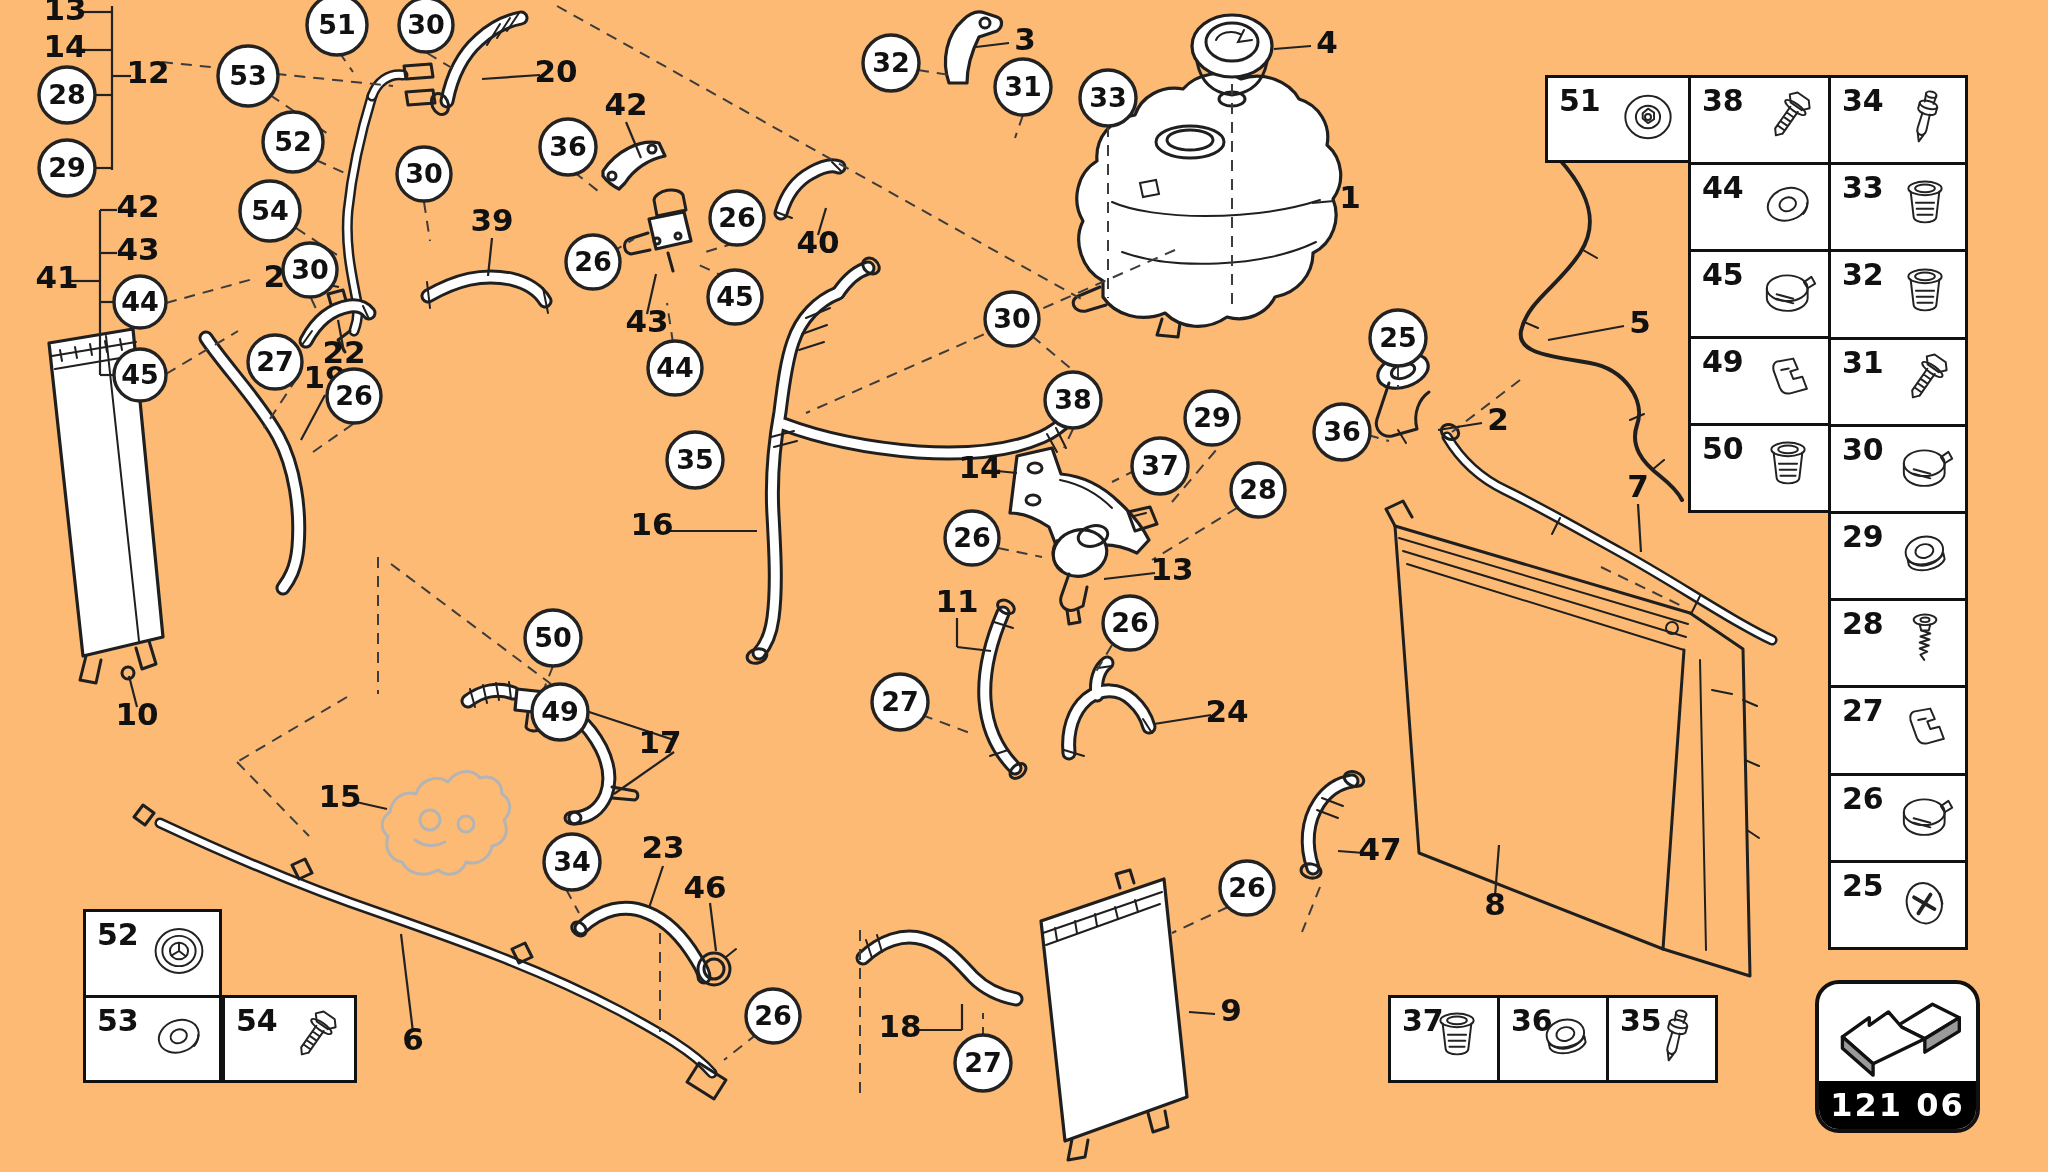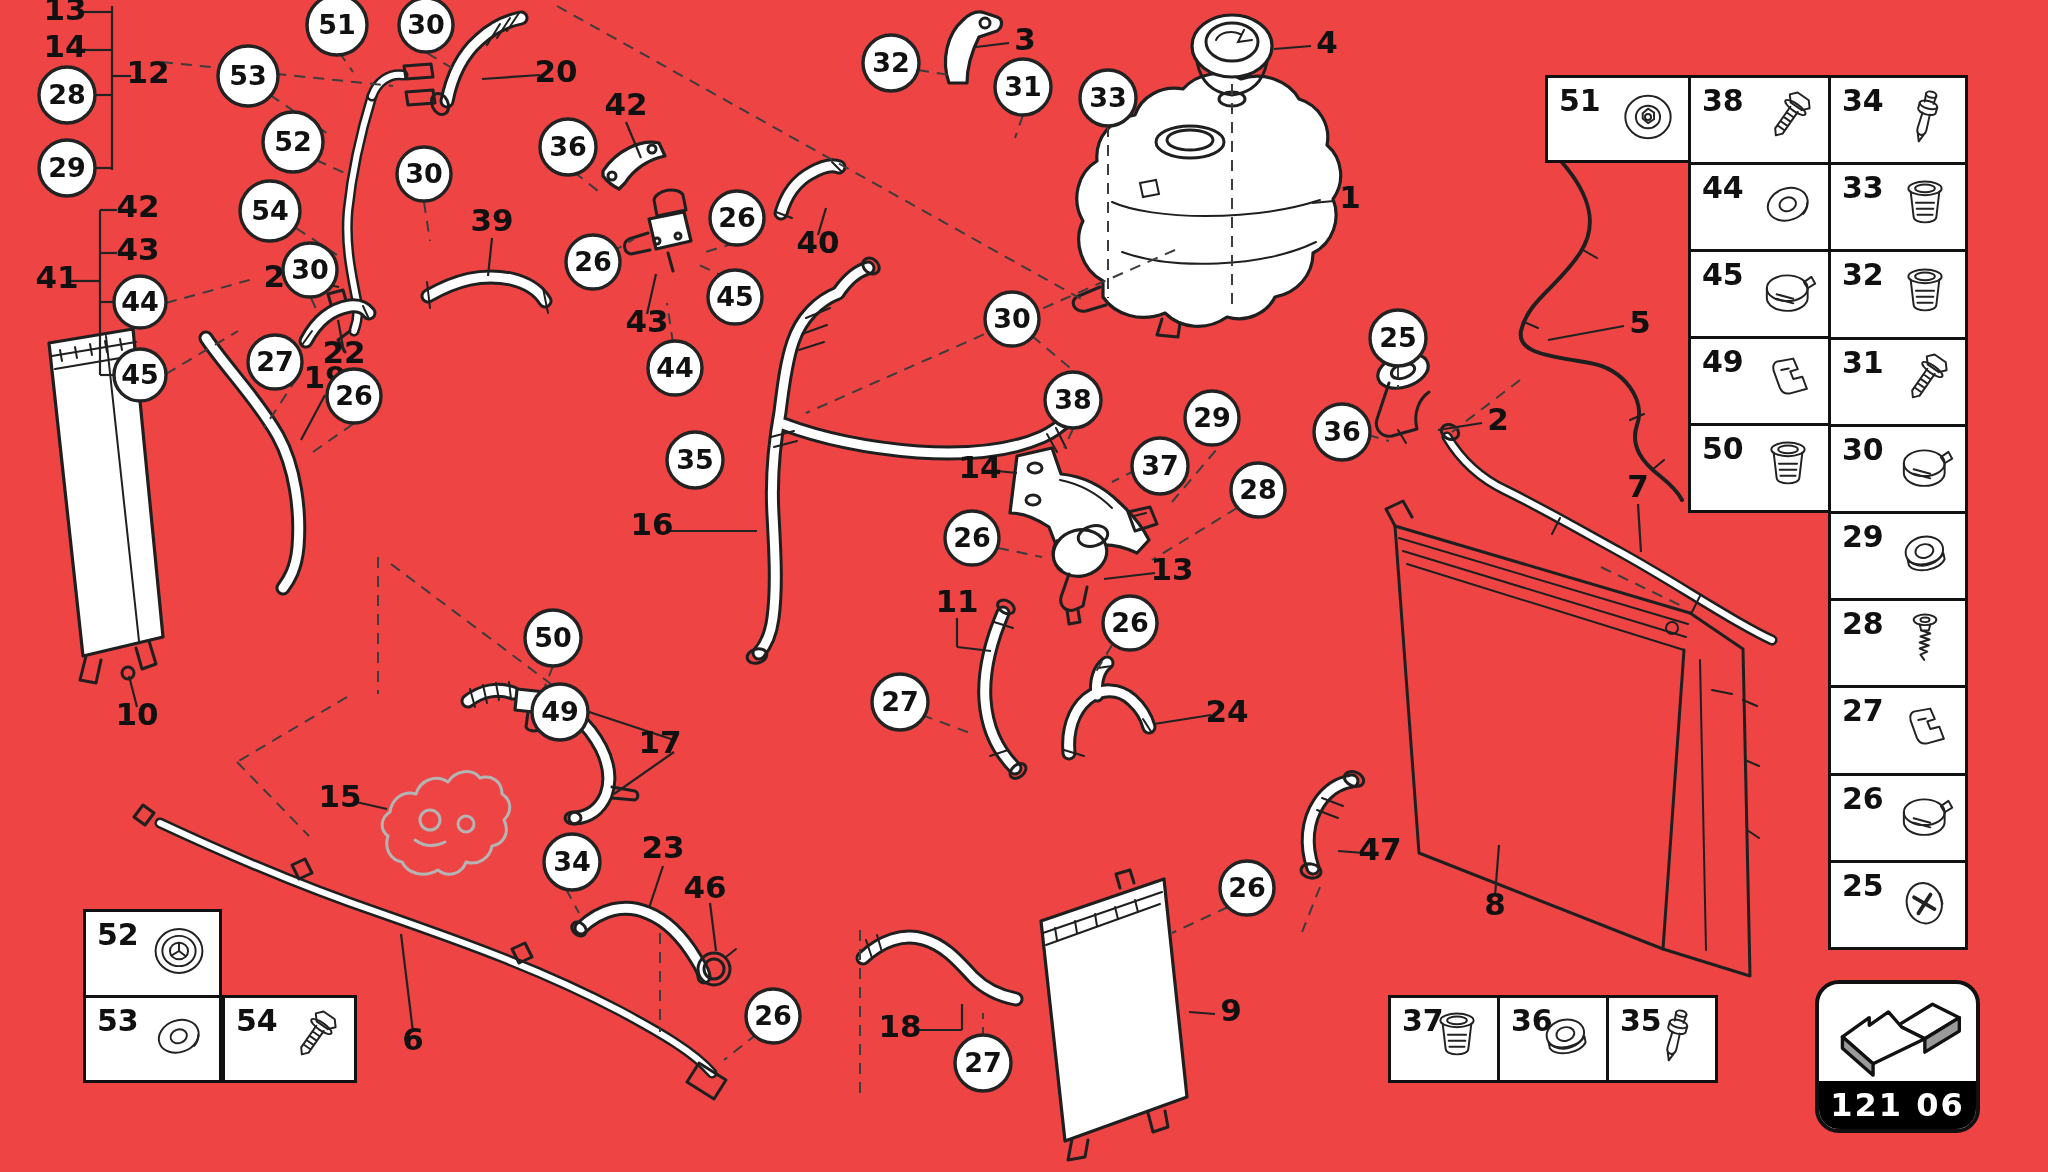--- a/index.html
+++ b/index.html
@@ -1,16 +1,16 @@
 <!DOCTYPE html>
 <html><head>
 <meta charset="utf-8">
 <style>
   html,body{margin:0;padding:0;background:#e8e8e8;}
-  .stage{position:relative;width:2048px;height:1172px;background:#ef4444;overflow:hidden;
+  .stage{position:relative;width:2048px;height:1172px;background:#fdba74;overflow:hidden;
          font-family:"DejaVu Sans","Liberation Sans",sans-serif;color:#111;}
   svg.diagram{position:absolute;left:0;top:0;}
   svg .p{fill:none;stroke:#1f1f1f;stroke-width:3;stroke-linecap:round;stroke-linejoin:round;}
   svg .pf{fill:#ffffff;stroke:#1f1f1f;stroke-width:3.2;stroke-linejoin:round;}
   svg .thin{fill:none;stroke:#1f1f1f;stroke-width:2;stroke-linecap:round;}
   svg .g{fill:none;stroke:#b4b4b4;stroke-width:3;stroke-linecap:round;stroke-linejoin:round;}
   svg .ho{fill:none;stroke:#1f1f1f;stroke-width:15;stroke-linecap:round;}
   svg .hi{fill:none;stroke:#ffffff;stroke-width:9;stroke-linecap:round;}
   svg .po{fill:none;stroke:#1f1f1f;stroke-width:11;stroke-linecap:round;}
   svg .pi{fill:none;stroke:#ffffff;stroke-width:6;stroke-linecap:round;}

